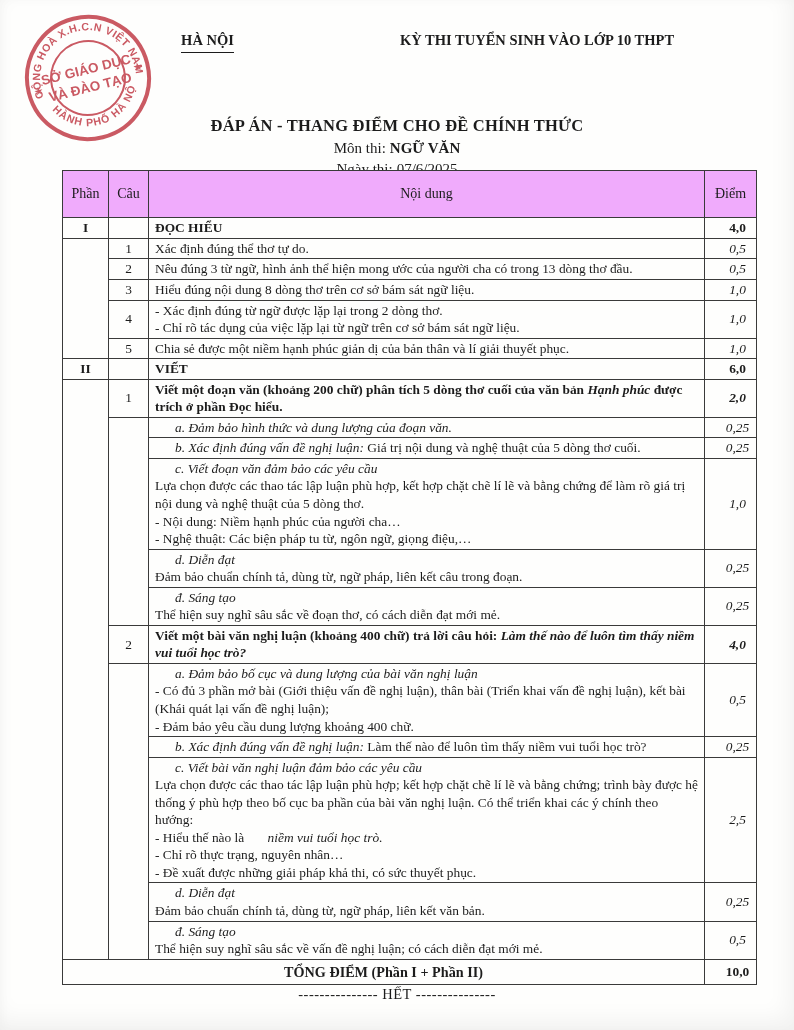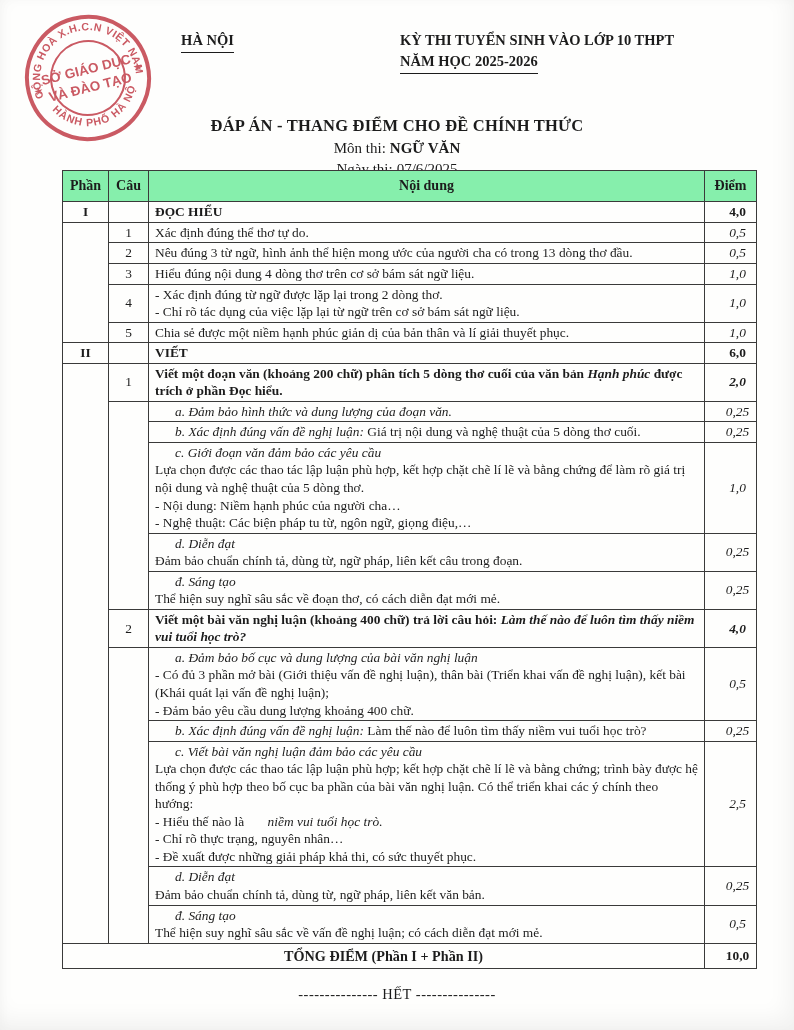--- a/index.html
+++ b/index.html
@@ -22,21 +22,21 @@
   .doc-sub b{font-weight:bold;}
   
   .stamp{position:absolute;left:22px;top:12px;width:132px;height:132px;opacity:.87;color:#c3424d;}
   .stamp text{font-family:"Liberation Sans", sans-serif;font-weight:bold;}
   
   table.answer{
     position:absolute;top:170px;left:62px;width:694px;border-collapse:collapse;
     font-size:13.4px;line-height:1.31;table-layout:fixed;
   }
   table.answer th, table.answer td{border:1px solid #3a3a3a;vertical-align:middle;}
-  table.answer th{font-size:14px;font-weight:bold;text-align:center;padding:6px 2px;background:#86efac;}
+  table.answer th{font-size:14px;font-weight:normal;text-align:center;padding:14px 2px;background:#f0abfc;}
   .c-phan{width:46px;text-align:center;font-weight:bold;}
   .c-cau{width:40px;text-align:center;}
   .c-nd{padding:1px 6px;}
   .c-diem{width:52px;text-align:center;padding-left:15px;}
   .total-cell{text-align:center;font-weight:bold;font-size:14.2px;padding:3px 6px;}
   .sg-b{font-weight:bold;}
   .sg-i{font-style:italic;margin-left:20px;}
   .sg-bi{font-weight:bold;font-style:italic;}
   .ds-i{font-style:italic;}
   .ds-b{font-weight:bold;}
@@ -68,21 +68,20 @@
       <text x="66" y="80" font-size="13.5" text-anchor="middle">VÀ ĐÀO TẠO</text>
     </g>
   </svg>
 
   <div class="org-block">
     <div><span class="u-line">HÀ NỘI</span></div>
   </div>
 
   <div class="exam-block">
     <div>KỲ THI TUYỂN SINH VÀO LỚP 10 THPT</div>
-    <div><span class="u-line">NĂM HỌC 2025-2026</span></div>
   </div>
 
   <div class="title-block">
     <div class="doc-title">ĐÁP ÁN - THANG ĐIỂM CHO ĐỀ CHÍNH THỨC</div>
     <div class="doc-sub">
       <span class="lbl">Môn thi:</span><b>NGỮ VĂN</b>
     </div>
     <div class="doc-sub">
       <span class="lbl">Ngày thi:</span><span>07/6/2025</span>
     </div>
@@ -123,21 +122,21 @@
         <tr>
           <td class="c-cau">2</td>
           <td class="c-nd">
             <div class="line"><span>Nêu đúng 3 từ ngữ, hình ảnh thể hiện mong ước của người cha có trong 13 dòng thơ đầu.</span></div>
           </td>
           <td class="c-diem ds-i">0,5</td>
         </tr>
         <tr>
           <td class="c-cau">3</td>
           <td class="c-nd">
-            <div class="line"><span>Hiểu đúng nội dung 4 dòng thơ trên cơ sở bám sát ngữ liệu.</span></div>
+            <div class="line"><span>Hiểu đúng nội dung 8 dòng thơ trên cơ sở bám sát ngữ liệu.</span></div>
           </td>
           <td class="c-diem ds-i">1,0</td>
         </tr>
         <tr>
           <td class="c-cau">4</td>
           <td class="c-nd">
             <div class="line"><span>- Xác định đúng từ ngữ được lặp lại trong 2 dòng thơ.</span></div>
             <div class="line"><span>- Chỉ rõ tác dụng của việc lặp lại từ ngữ trên cơ sở bám sát ngữ liệu.</span></div>
           </td>
           <td class="c-diem ds-i">1,0</td>
@@ -173,21 +172,21 @@
           <td class="c-diem ds-i">0,25</td>
         </tr>
         <tr>
           <td class="c-nd">
             <div class="line"><span class="sg-i">b. Xác định đúng vấn đề nghị luận:</span><span> Giá trị nội dung và nghệ thuật của 5 dòng thơ cuối.</span></div>
           </td>
           <td class="c-diem ds-i">0,25</td>
         </tr>
         <tr>
           <td class="c-nd">
-            <div class="line"><span class="sg-i">c. Giới đoạn văn đảm bảo các yêu cầu</span></div>
+            <div class="line"><span class="sg-i">c. Viết đoạn văn đảm bảo các yêu cầu</span></div>
             <div class="line"><span>Lựa chọn được các thao tác lập luận phù hợp, kết hợp chặt chẽ lí lẽ và bằng chứng để làm rõ giá trị nội dung và nghệ thuật của 5 dòng thơ.</span></div>
             <div class="line"><span>- Nội dung: Niềm hạnh phúc của người cha…</span></div>
             <div class="line"><span>- Nghệ thuật: Các biện pháp tu từ, ngôn ngữ, giọng điệu,…</span></div>
           </td>
           <td class="c-diem ds-i">1,0</td>
         </tr>
         <tr>
           <td class="c-nd">
             <div class="line"><span class="sg-i">d. Diễn đạt</span></div>
             <div class="line"><span>Đảm bảo chuẩn chính tả, dùng từ, ngữ pháp, liên kết câu trong đoạn.</span></div>

